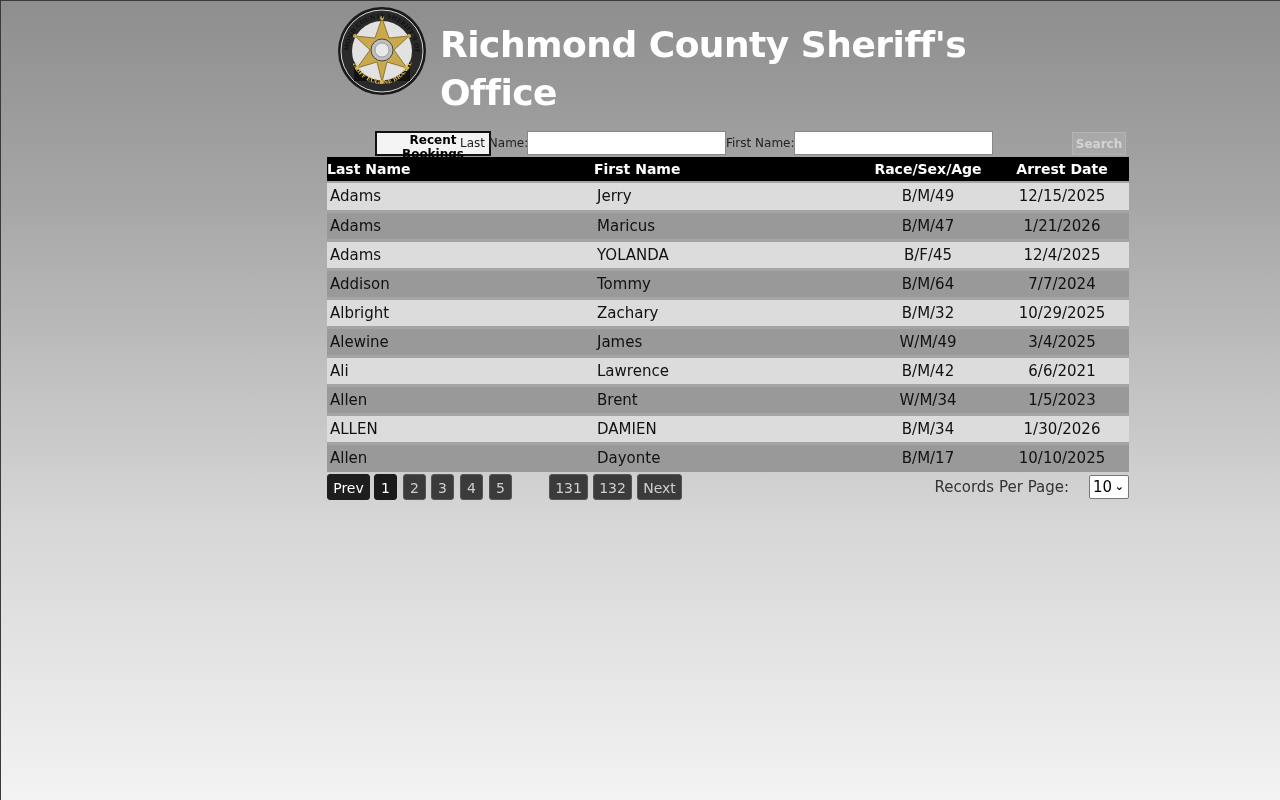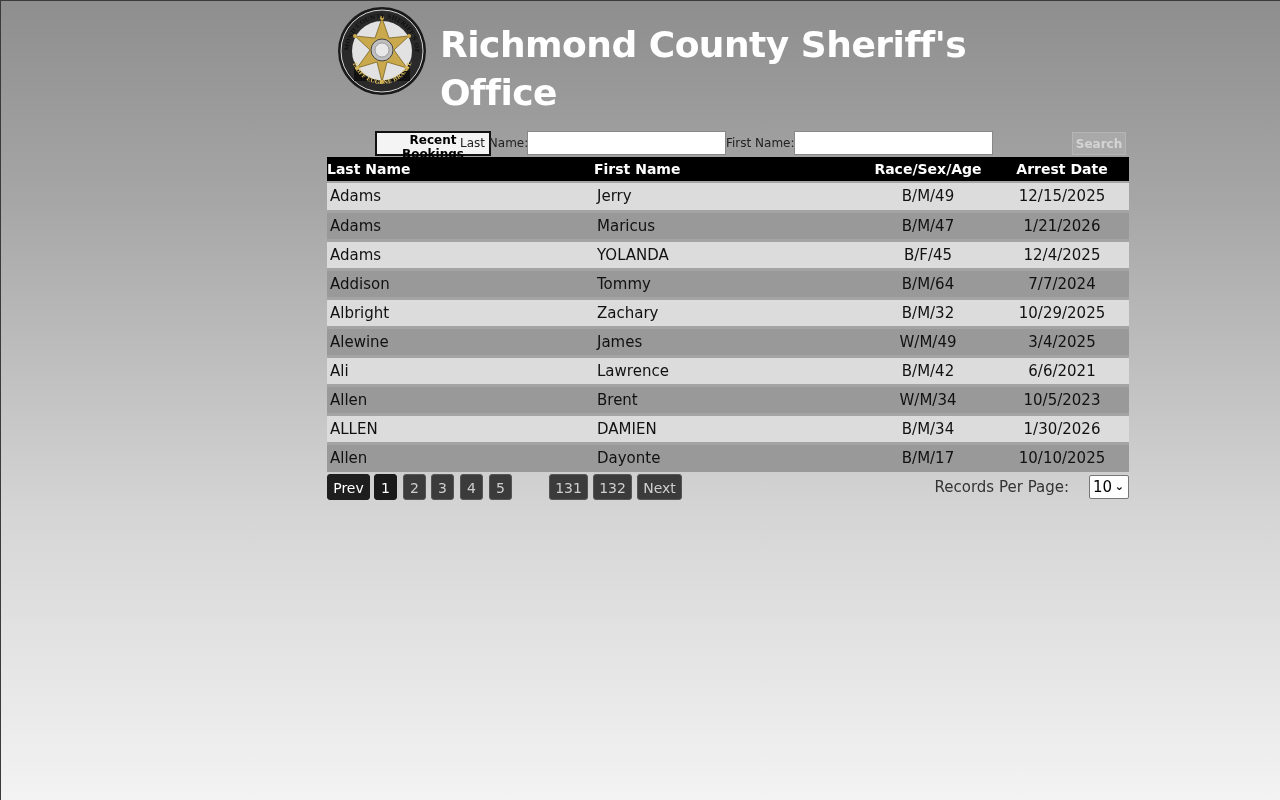--- a/index.html
+++ b/index.html
@@ -289,21 +289,21 @@
       <tr class="odd">
         <td class="c1">Ali</td>
         <td class="c2">Lawrence</td>
         <td class="c3">B/M/42</td>
         <td class="c4">6/6/2021</td>
       </tr>
       <tr class="even">
         <td class="c1">Allen</td>
         <td class="c2">Brent</td>
         <td class="c3">W/M/34</td>
-        <td class="c4">10/5/2023</td>
+        <td class="c4">1/5/2023</td>
       </tr>
       <tr class="odd">
         <td class="c1">ALLEN</td>
         <td class="c2">DAMIEN</td>
         <td class="c3">B/M/34</td>
         <td class="c4">1/30/2026</td>
       </tr>
       <tr class="even">
         <td class="c1">Allen</td>
         <td class="c2">Dayonte</td>

